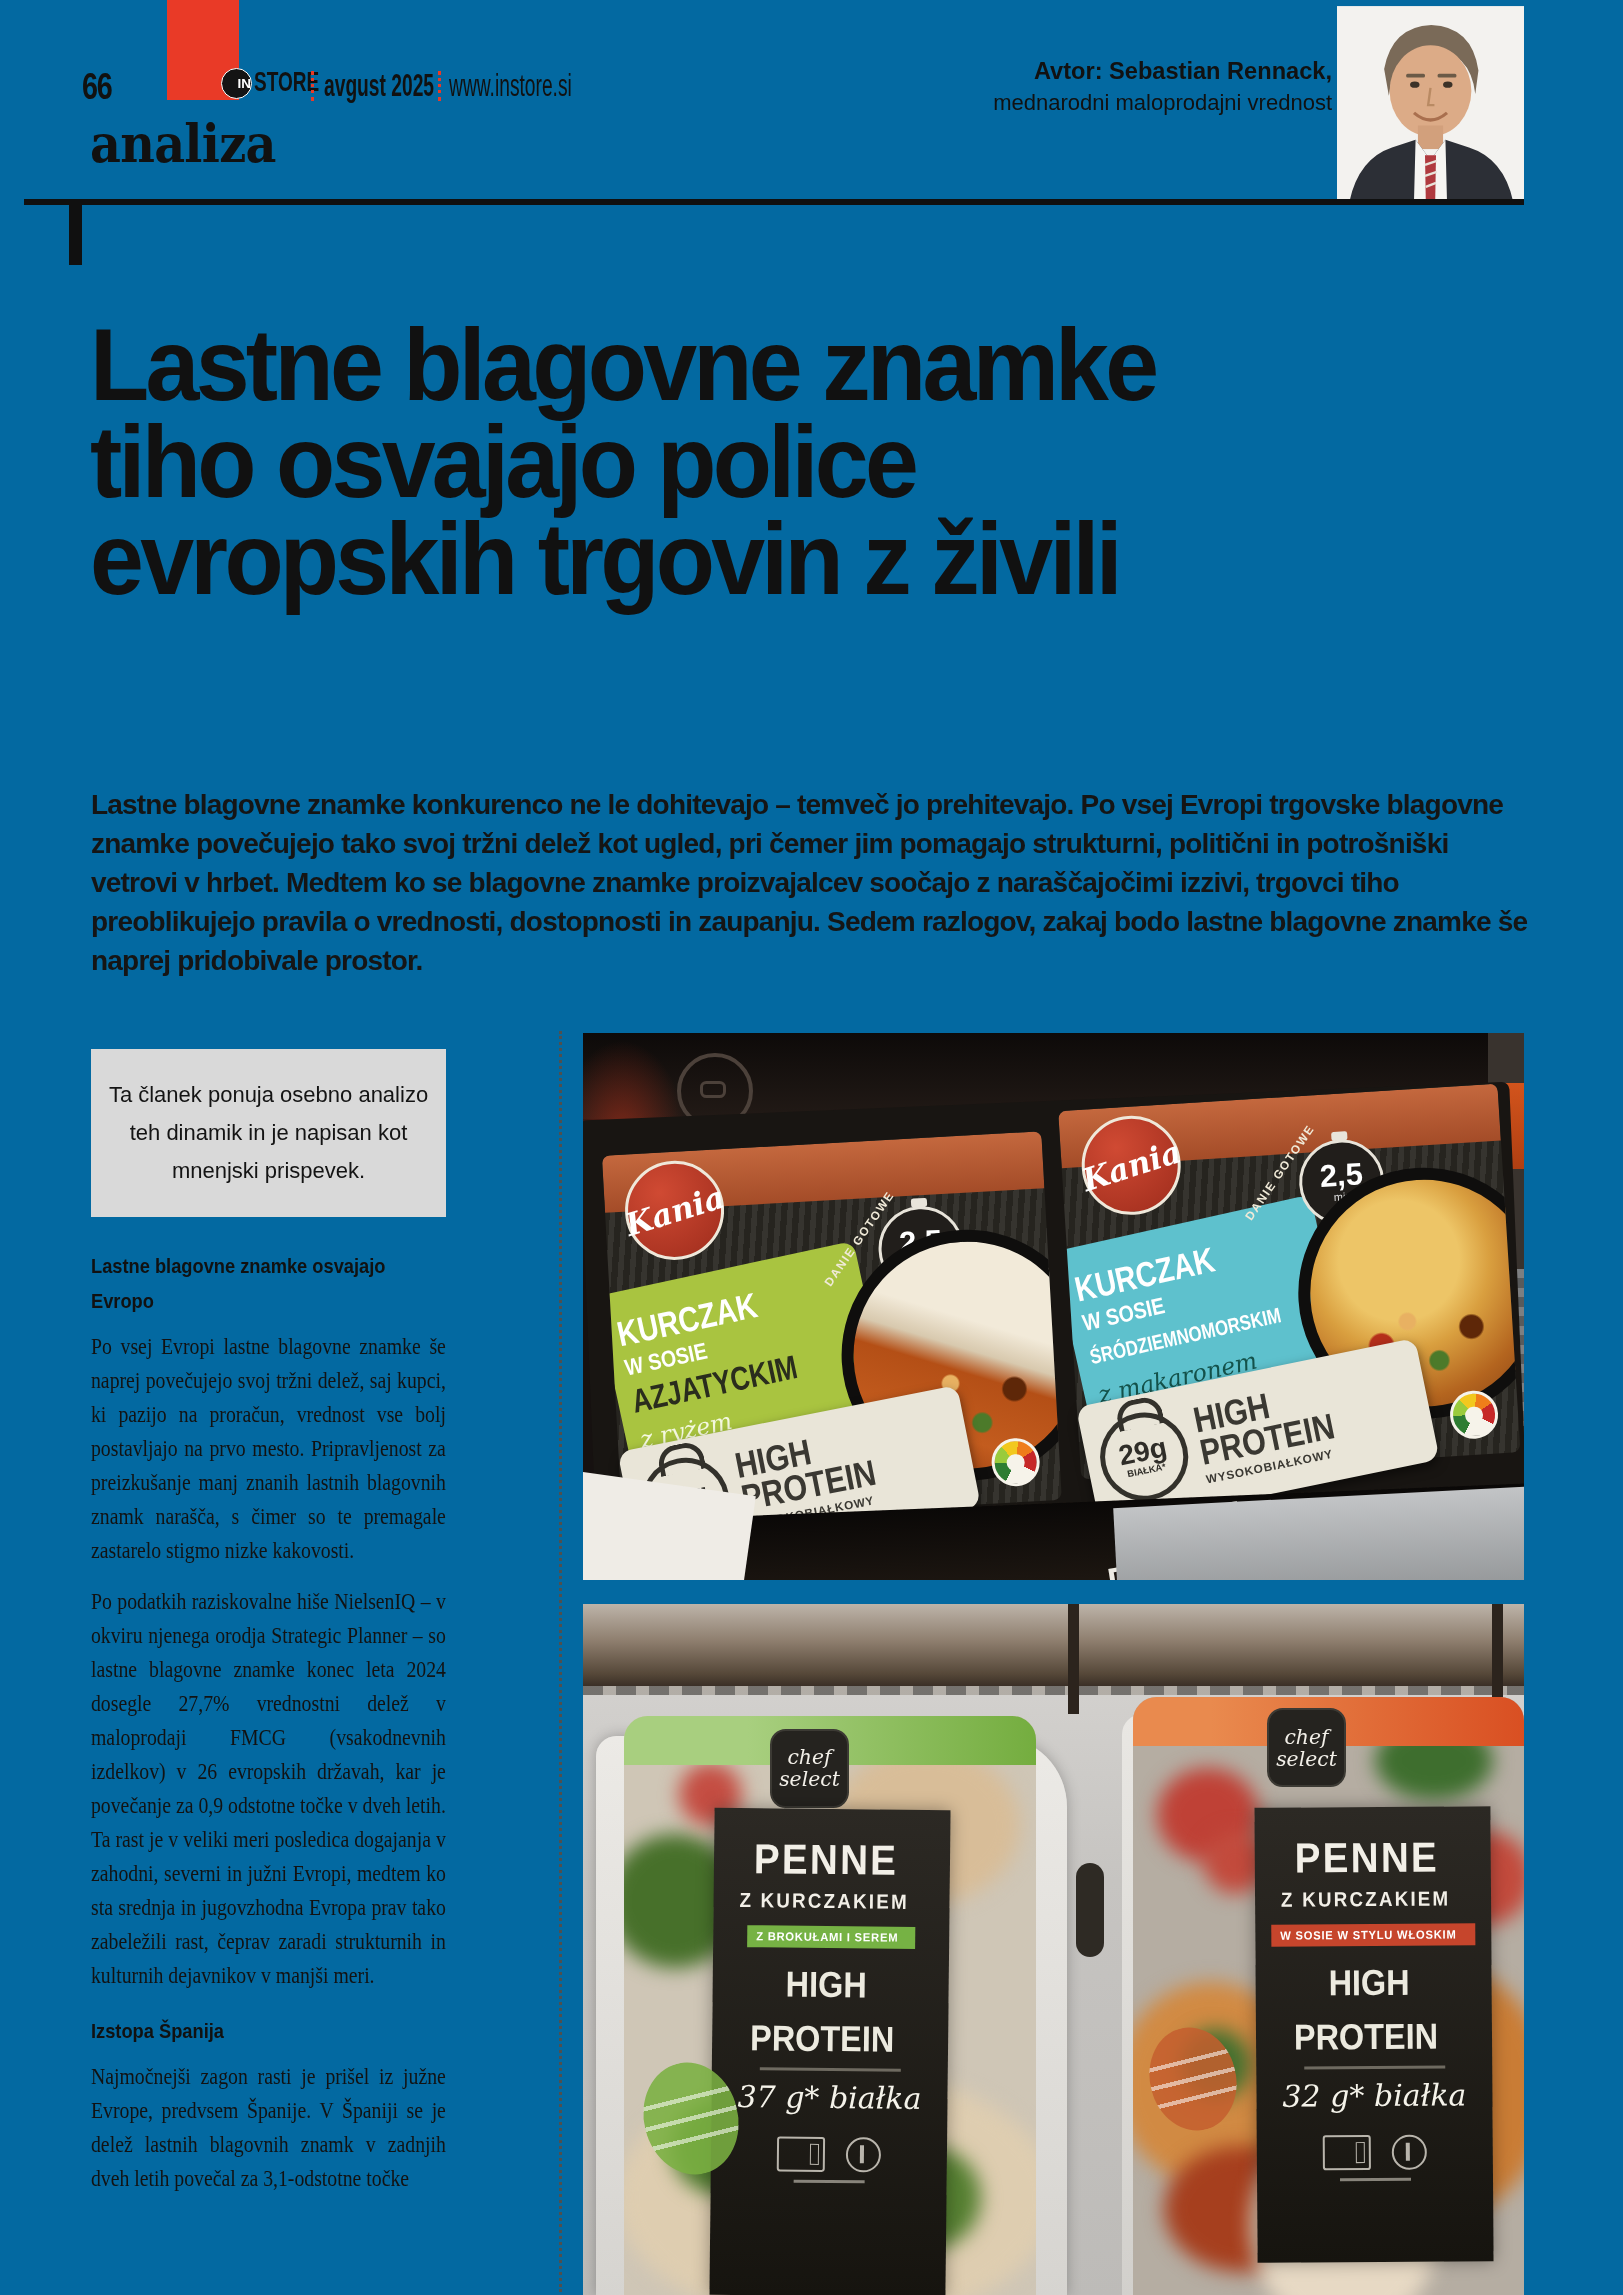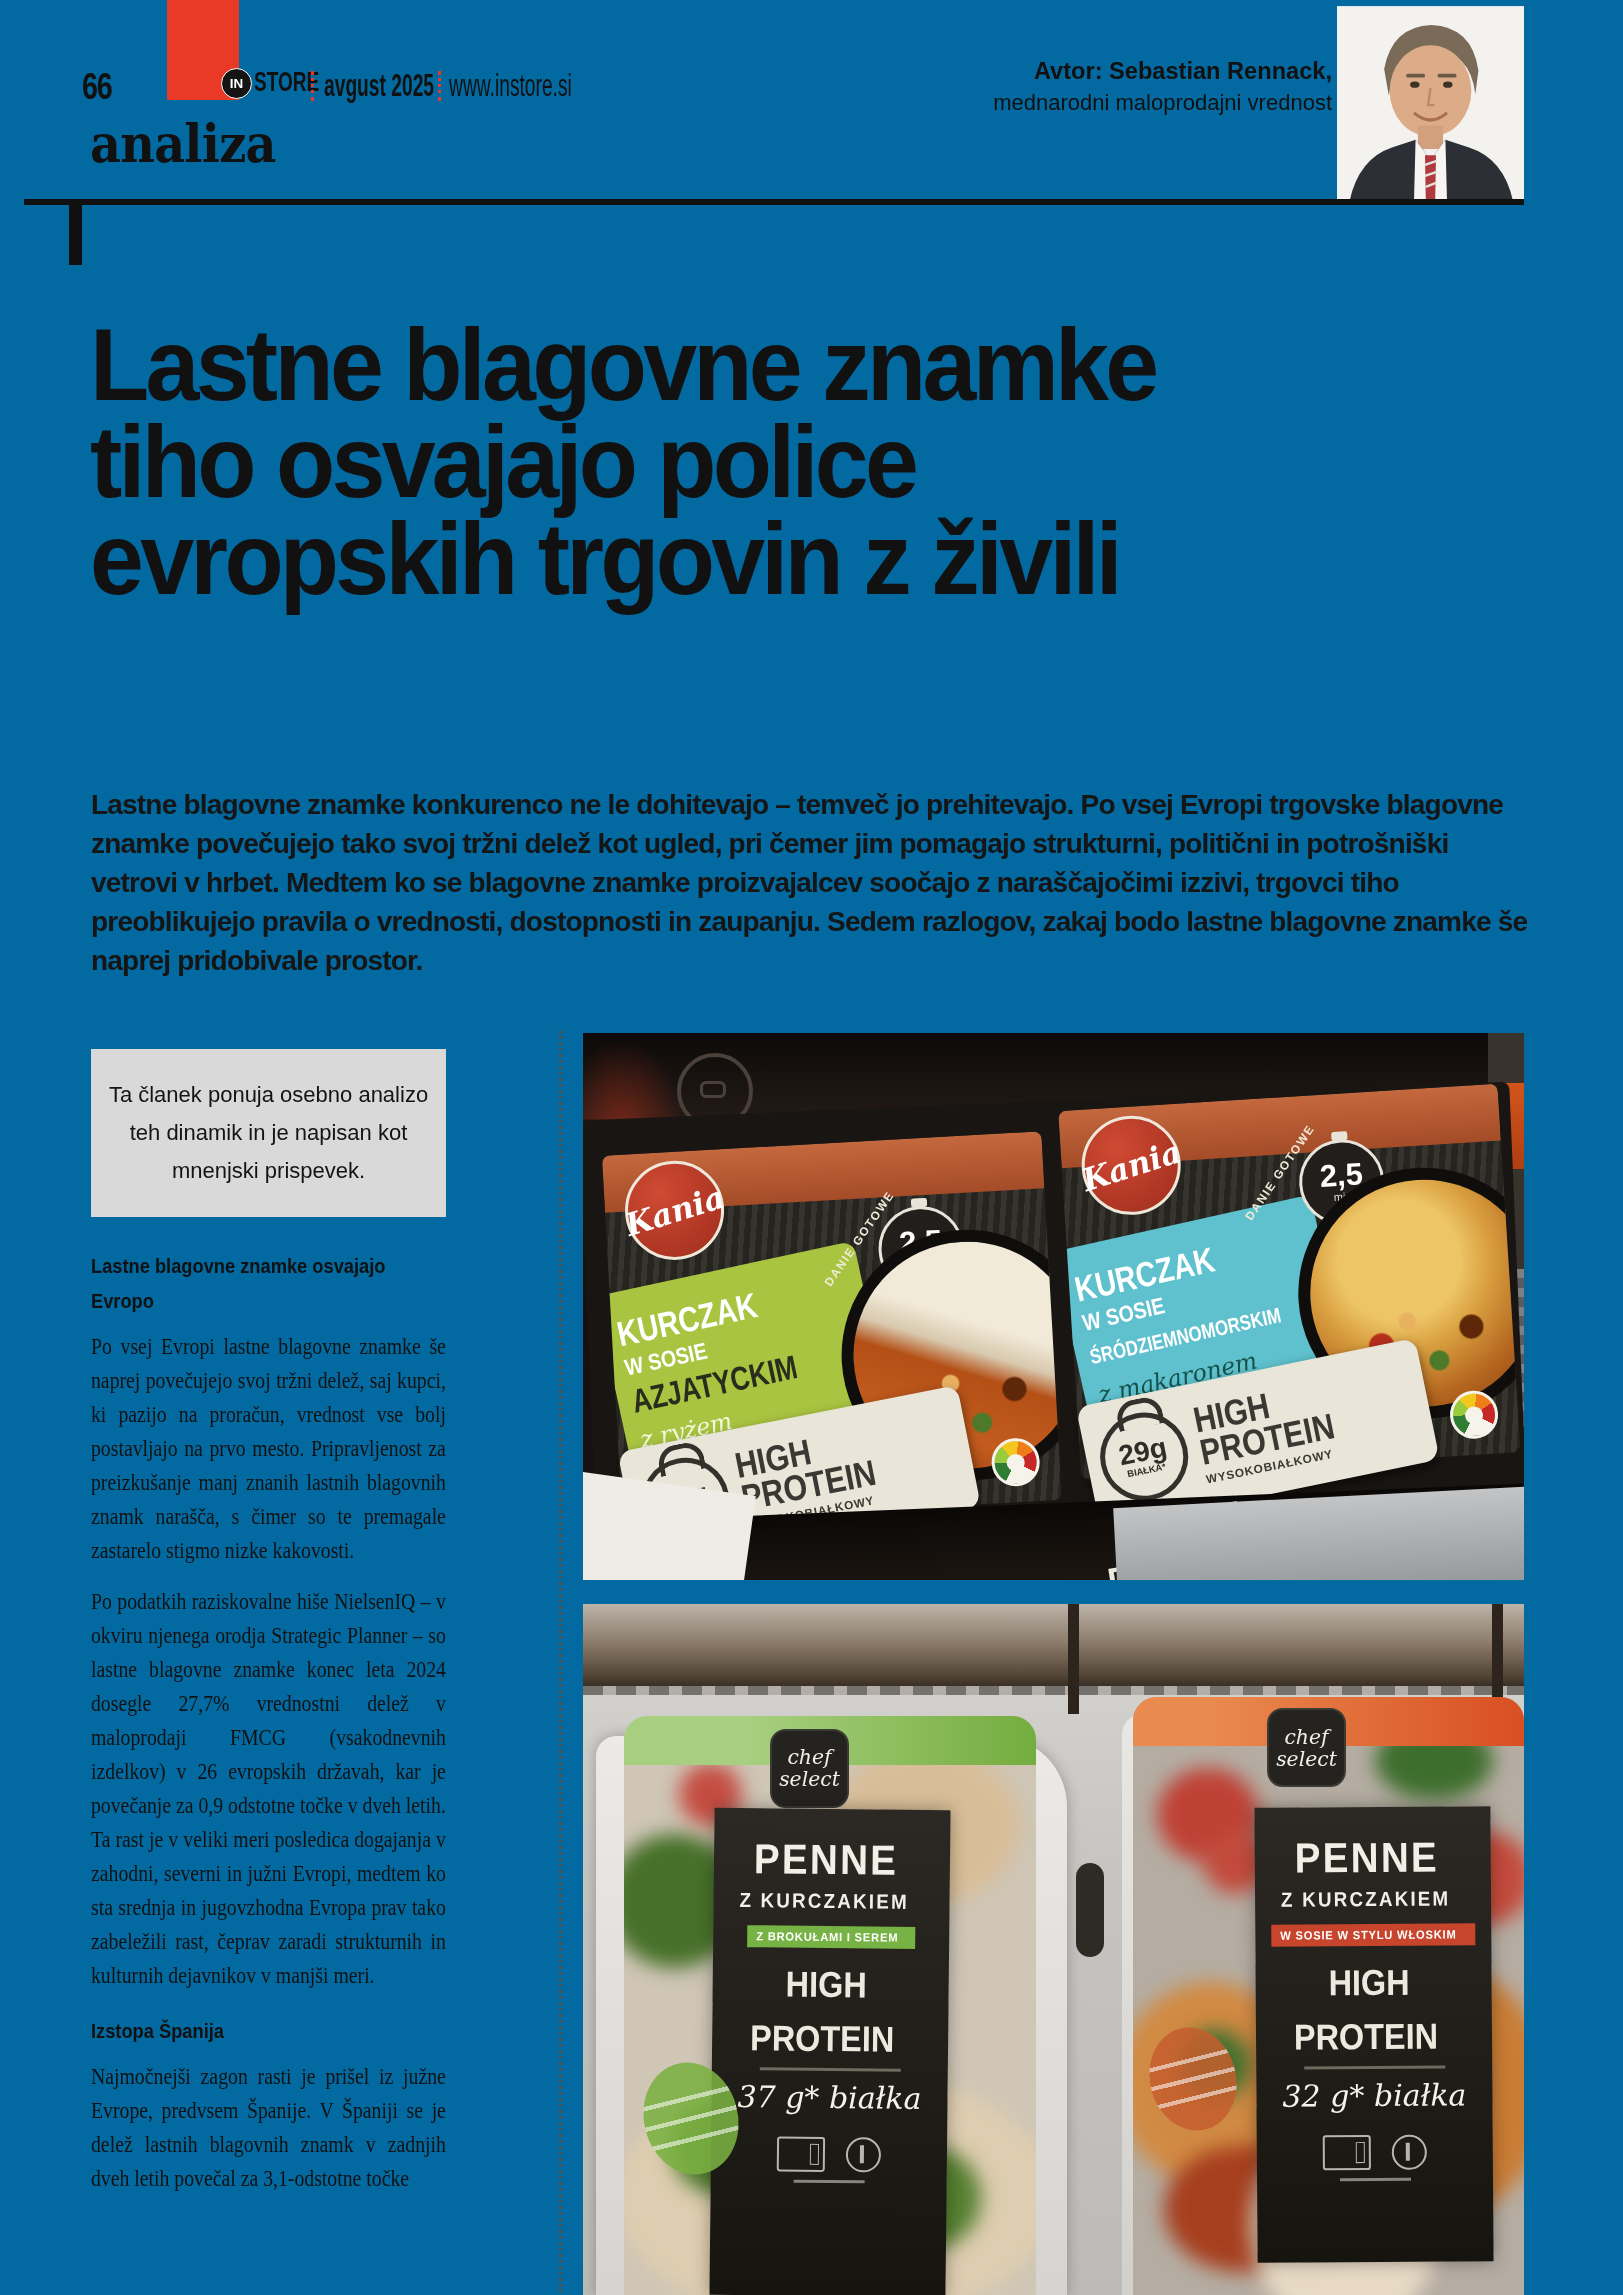--- a/index.html
+++ b/index.html
@@ -9,21 +9,21 @@
   .cx{display:inline-block;transform-origin:left top;}
   .cx62{transform:scaleX(.62);} .cx68{transform:scaleX(.68);} .cx7{transform:scaleX(.7);}
   .cx8{transform:scaleX(.8);} .cx82{transform:scaleX(.82);} .cx85{transform:scaleX(.85);}
   .cx87{transform:scaleX(.87);} .cx9{transform:scaleX(.9);} .cx92{transform:scaleX(.92);}
   .cx95{transform:scaleX(.95);}
 
   
   .page-num{left:82px;top:66px;font-size:36px;font-weight:bold;letter-spacing:-1.6px;}
   .red-block{left:167px;top:0;width:72px;height:100px;background:#e93a27;}
   .in-circle{left:221px;top:68px;width:29px;height:29px;border-radius:50%;background:#141414;
-             color:#fff;display:flex;align-items:center;justify-content:center;
+             color:#fff;display:flex;align-items:center;justify-content:flex-end;
              font-size:13.4px;font-weight:bold;border:1.6px solid #fff;}
   .store{left:254px;top:66px;font-size:28px;font-weight:bold;white-space:nowrap;}
   .hdr-sep{top:71px;height:30px;border-left:3.1px dotted #e93a27;}
   .issue{left:324px;top:68px;font-size:31px;font-weight:bold;white-space:nowrap;}
   .website{left:449px;top:68px;font-size:31px;white-space:nowrap;}
   .section-label{left:90px;top:112px;font-family:"DejaVu Serif",serif;font-weight:bold;
                  font-size:53px;letter-spacing:-0.8px;}
   .author{right:291px;top:58px;text-align:right;}
   .author-name{font-size:23.6px;font-weight:bold;}
   .author-title{font-size:22px;margin-top:4.7px;}

